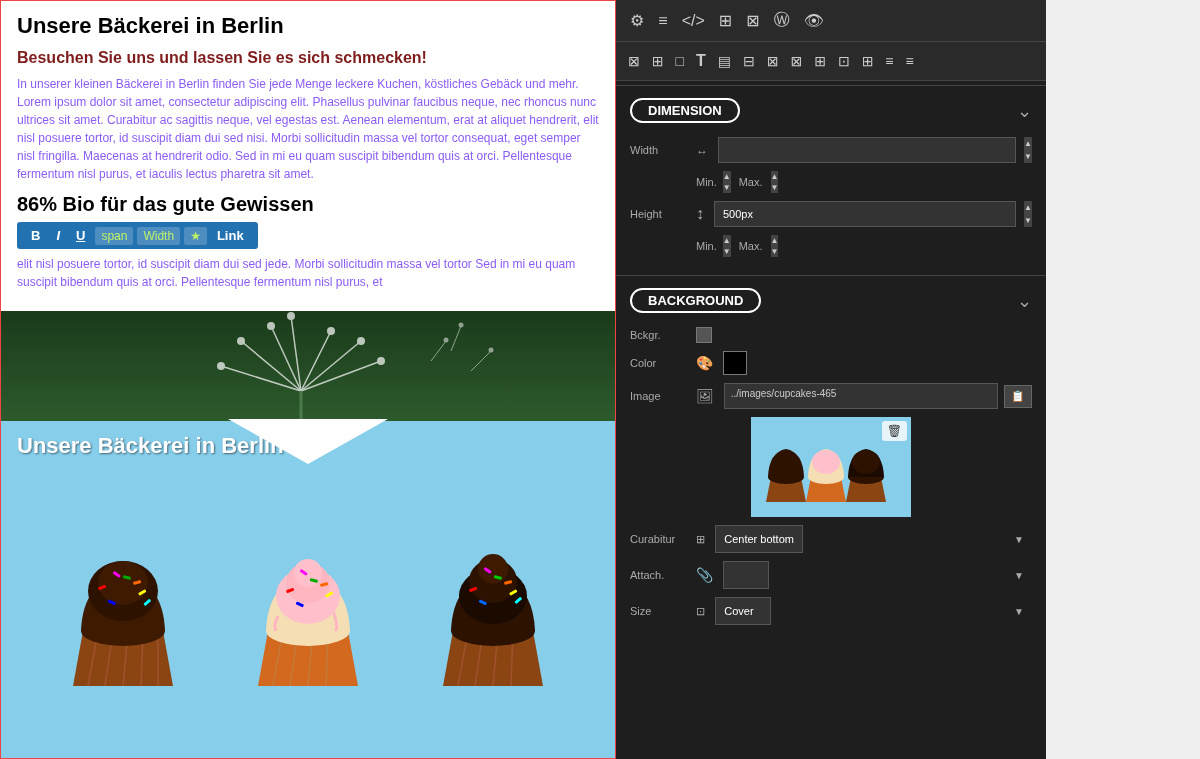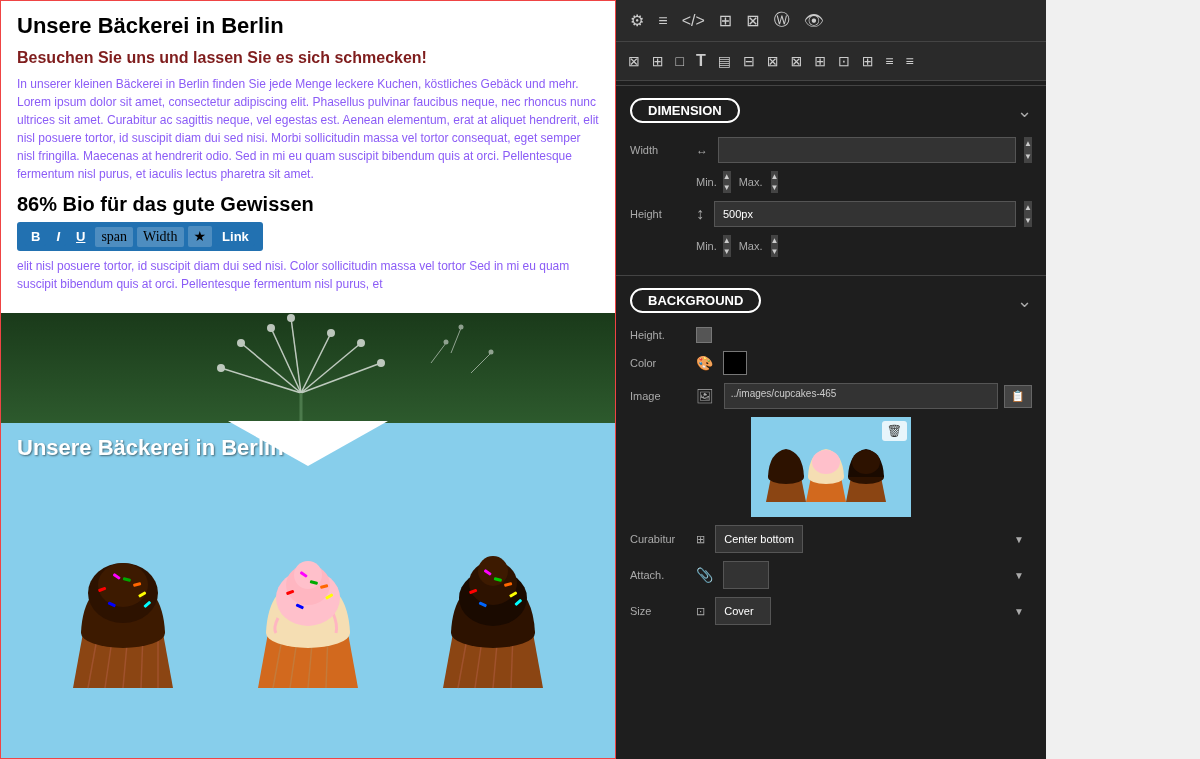--- a/index.html
+++ b/index.html
@@ -63,25 +63,24 @@
       border: none;
       padding: 2px 6px;
       cursor: pointer;
       font-size: 13px;
       font-weight: bold;
       border-radius: 2px;
     }
 
     .text-toolbar-span {
       background: rgba(255,255,255,0.2);
-      color: #000000;
+      color: #bef264;
       padding: 2px 6px;
-      font-size: 14px;
+      font-size: 12px;
       border-radius: 2px;
-      font-family: Liberation Serif, serif;
     }
 
     .divider-section {
       position: relative;
       height: 110px;
       background: linear-gradient(to bottom, #1a3a1a 0%, #2d5a2d 100%);
       overflow: hidden;
       margin: 0;
     }
 
@@ -334,21 +333,21 @@
     <div class="text-toolbar">
       <button class="text-toolbar-btn">B</button>
       <button class="text-toolbar-btn" style="font-style:italic">I</button>
       <button class="text-toolbar-btn" style="text-decoration:underline">U</button>
       <span class="text-toolbar-span">span</span>
       <span class="text-toolbar-span">Width</span>
       <span class="text-toolbar-span">★</span>
       <button class="text-toolbar-btn">Link</button>
     </div>
 
-    <p class="body-text">elit nisl posuere tortor, id suscipit diam dui sed nisi. Color sollicitudin massa vel tortor Sed in mi eu quam suscipit bibendum quis at orci. Pellentesque fermentum nisl purus, et</p>
+    <p class="body-text">elit nisl posuere tortor, id suscipit diam dui sed jede. Morbi sollicitudin massa vel tortor Sed in mi eu quam suscipit bibendum quis at orci. Pellentesque fermentum nisl purus, et</p>
   </div>
 
   <div class="divider-section">
     
     <svg width="770" height="110" viewBox="0 0 770 110">
 
       <g opacity="0.7">
         <line x1="300" y1="80" x2="330" y2="20" stroke="white" stroke-width="1.5"></line>
         <line x1="300" y1="80" x2="360" y2="30" stroke="white" stroke-width="1.5"></line>
         <line x1="300" y1="80" x2="380" y2="50" stroke="white" stroke-width="1.5"></line>
@@ -563,21 +562,21 @@
   <hr class="separator">
 
   <div>
     <div class="section-header">
       <span class="section-title">BACKGROUND</span>
       <span style="color:#aaa;font-size:18px;">⌄</span>
     </div>
     <div class="section-content">
 
       <div class="form-row">
-        <span class="form-label">Height.</span>
+        <span class="form-label">Bckgr.</span>
         <div class="checkbox-sm"></div>
       </div>
 
       <div class="form-row">
         <span class="form-label">Color</span>
         <span style="color:#aaa;font-size:14px;margin-right:4px;">🎨</span>
         <div class="color-box"></div>
       </div>
 
       <div class="form-row">

